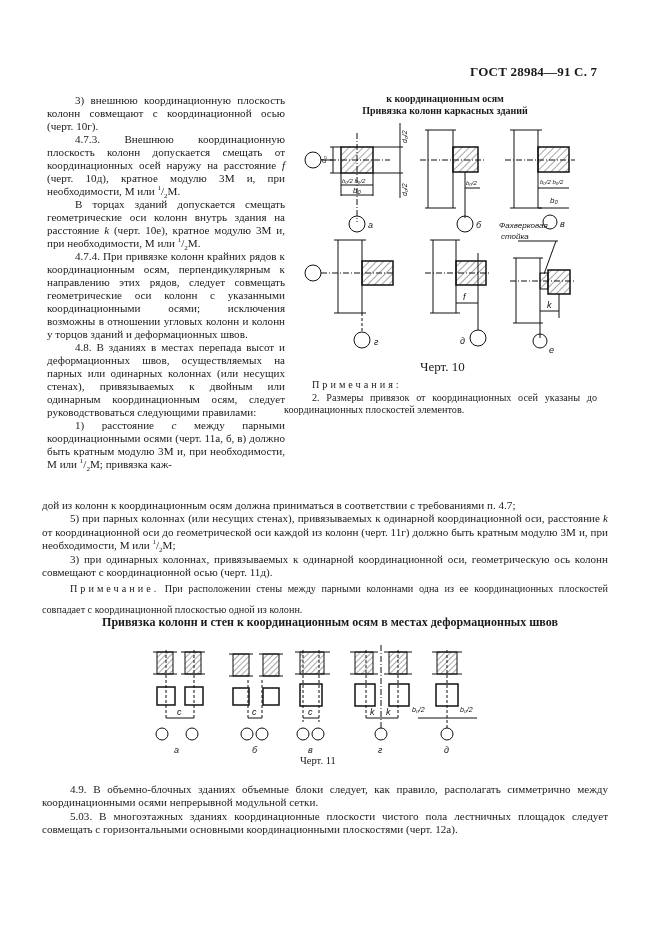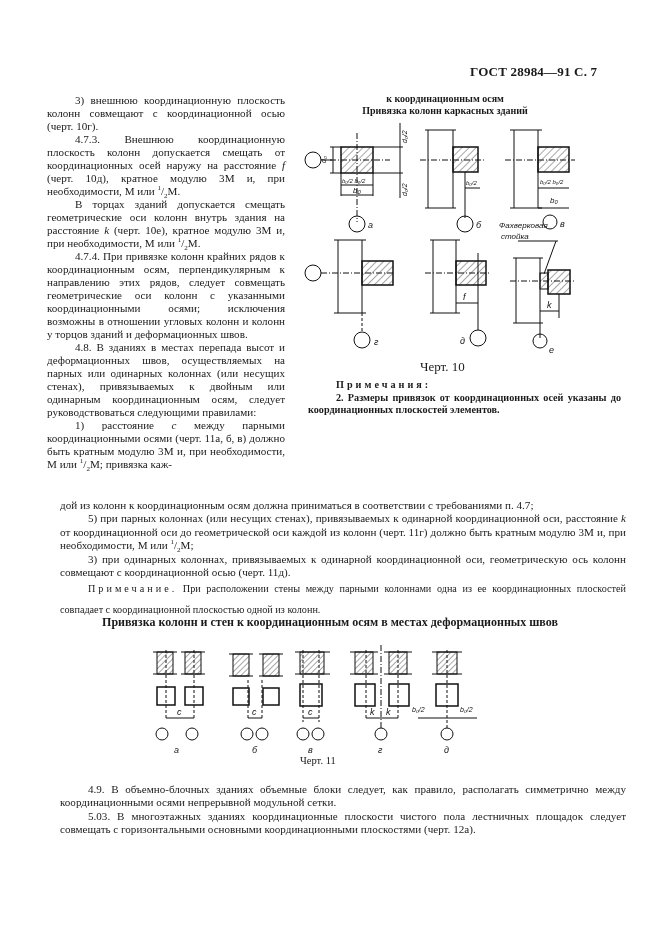--- a/index.html
+++ b/index.html
@@ -6,24 +6,24 @@
   body { width: 661px; height: 936px; position: relative; overflow: hidden;
          font-family: "Liberation Serif", "DejaVu Serif", serif; color: #1a1a1a; }
   .abs { position: absolute; }
   .header { left: 470px; top: 64px; font-weight: bold; font-size: 13px; letter-spacing: 0.2px; text-align: center; }
   .col-left { left: 47px; top: 94px; width: 238px; font-size: 11.1px; line-height: 13px; text-align: justify; }
   .col-left p { margin: 0; }
   .ind { text-indent: 28px; }
   .fig10-title { left: 330px; top: 93px; width: 230px; text-align: center; font-weight: bold; font-size: 10px; line-height: 12px; }
   .fig10-svg { left: 300px; top: 118px; }
   .fig10-caption { left: 420px; top: 359px; font-size: 13px; }
-  .notes { left: 308px; top: 379px; width: 313px; font-size: 10.2px; line-height: 12.6px; text-align: justify; font-weight: bold; }
+  .notes { left: 284px; top: 379px; width: 313px; font-size: 10.2px; line-height: 12.6px; text-align: justify; }
   .notes p { margin: 0; }
   .notes .nhead { letter-spacing: 3px; padding-left: 28px; }
-  .full { left: 60px; width: 566px; font-size: 11.1px; line-height: 13.4px; text-align: justify; }
+  .full { left: 42px; width: 566px; font-size: 11.1px; line-height: 13.4px; text-align: justify; }
   .full p { margin: 0; }
   .full-list { top: 499px; }
   .note-single { top: 578px; font-size: 10.2px; line-height: 21px; }
   .spaced { letter-spacing: 3px; }
   .fig11-title { left: 47px; top: 615px; width: 566px; text-align: center; font-weight: bold; font-size: 12px; }
   .fig11-svg { left: 140px; top: 640px; }
   .fig11-caption { left: 300px; top: 755px; font-size: 10.5px; text-align: center; }
   .bottom { top: 783px; }
   sup, sub { font-size: 7px; line-height: 0; }
   i { font-style: italic; }

